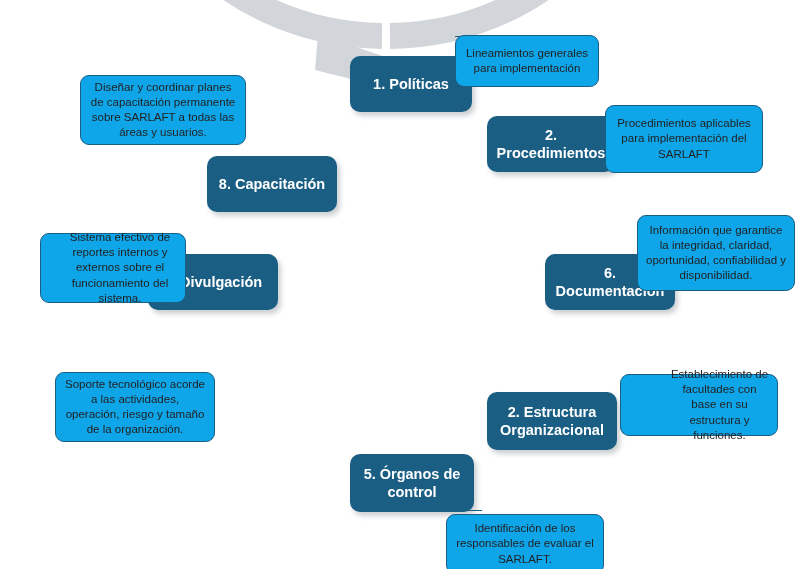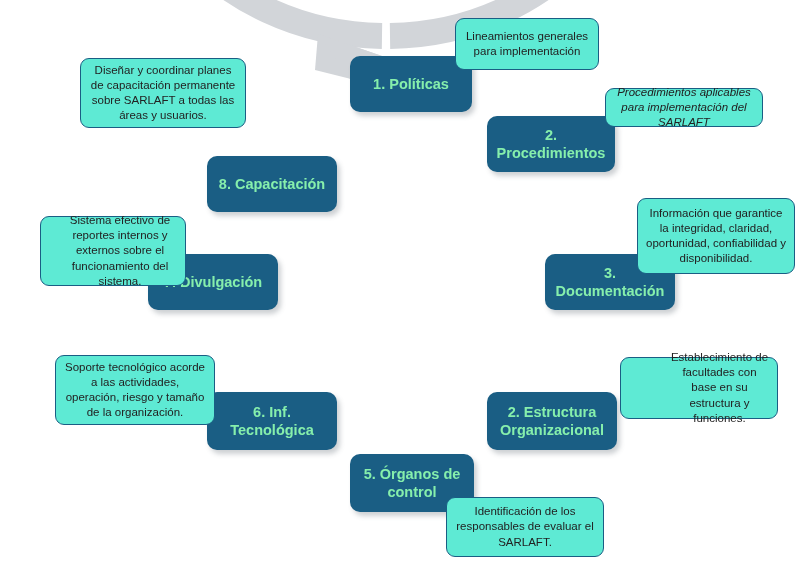--- a/index.html
+++ b/index.html
@@ -23,48 +23,49 @@
     left: 0;
     top: 0;
     width: 809px;
     height: 569px;
   }
   
   .stage {
     position: absolute;
     background: #1a5e84;
     border-radius: 10px;
-    color: #86efac;
+    color: #ffffff;
     font-weight: bold;
     font-size: 14.5px;
     line-height: 1.25;
     display: flex;
     align-items: center;
     justify-content: center;
     text-align: center;
     box-sizing: border-box;
     padding: 4px 8px;
     box-shadow: 3px 4px 5px rgba(90,100,110,0.30);
   }
   
   .callout {
     position: absolute;
-    background: #5eead4;
+    background: #0ea5e9;
     border: 1px solid #1a5e84;
     border-radius: 9px;
     color: #222222;
     font-size: 11.5px;
     line-height: 1.32;
     display: flex;
     align-items: center;
     justify-content: center;
     text-align: center;
     box-sizing: border-box;
     padding: 5px 7px;
     z-index: 3;
+    margin-top: 17px;
   }
   
   .connector {
     position: absolute;
     background: #1a5e84;
     height: 1px;
     z-index: 1;
   }
 </style>
 </head>
@@ -89,32 +90,31 @@
   <div class="connector" style="left:620px; top:390px; width:20px;"></div>
   <div class="connector" style="left:462px; top:510px; width:20px;"></div>
   <div class="connector" style="left:180px; top:390px; width:22px;"></div>
   <div class="connector" style="left:130px; top:240px; width:20px;"></div>
   <div class="connector" style="left:185px; top:116px; width:22px;"></div>
 
   <div class="stage" style="left:350px; top:56px; width:122px; height:56px;">1. Políticas</div>
   <div class="callout" style="left:455px; top:18px; width:144px; height:52px;">Lineamientos generales para implementación</div>
 
   <div class="stage" style="left:487px; top:116px; width:128px; height:56px;">2. Procedimientos</div>
-  <div class="callout" style="left:605px; top:88px; width:158px; height:39px;font-style:italic;">Procedimientos aplicables para implementación del SARLAFT</div>
+  <div class="callout" style="left:605px; top:88px; width:158px; height:68px;">Procedimientos aplicables para implementación del SARLAFT</div>
 
-  <div class="stage" style="left:545px; top:254px; width:130px; height:56px;">3. Documentación</div>
+  <div class="stage" style="left:545px; top:254px; width:130px; height:56px;">6. Documentación</div>
   <div class="callout" style="left:637px; top:198px; width:158px; height:76px;text-align:center;">Información que garantice la integridad, claridad, oportunidad, confiabilidad y disponibilidad.</div>
 
   <div class="stage" style="left:487px; top:392px; width:130px; height:58px;">2. Estructura Organizacional</div>
   <div class="callout" style="left:620px; top:357px; width:158px; height:62px;padding-left:48px;">Establecimiento de facultades con base en su estructura y funciones.</div>
 
   <div class="stage" style="left:350px; top:454px; width:124px; height:58px;">5. Órganos de control</div>
   <div class="callout" style="left:446px; top:497px; width:158px; height:60px;">Identificación de los responsables de evaluar el SARLAFT.</div>
 
-  <div class="stage" style="left:207px; top:392px; width:130px; height:58px;">6. Inf. Tecnológica</div>
   <div class="callout" style="left:55px; top:355px; width:160px; height:70px;">Soporte tecnológico acorde a las actividades, operación, riesgo y tamaño de la organización.</div>
 
   <div class="stage" style="left:148px; top:254px; width:130px; height:56px;">7. Divulgación</div>
   <div class="callout" style="left:40px; top:216px; width:146px; height:70px;padding-left:21px;">Sistema efectivo de reportes internos y externos sobre el funcionamiento del sistema.</div>
 
   <div class="stage" style="left:207px; top:116px; width:130px; height:56px;margin-top:40px;">8. Capacitación</div>
   <div class="callout" style="left:80px; top:58px; width:166px; height:70px;">Diseñar y coordinar planes de capacitación permanente sobre SARLAFT a todas las áreas y usuarios.</div>
 
 </div>
 

